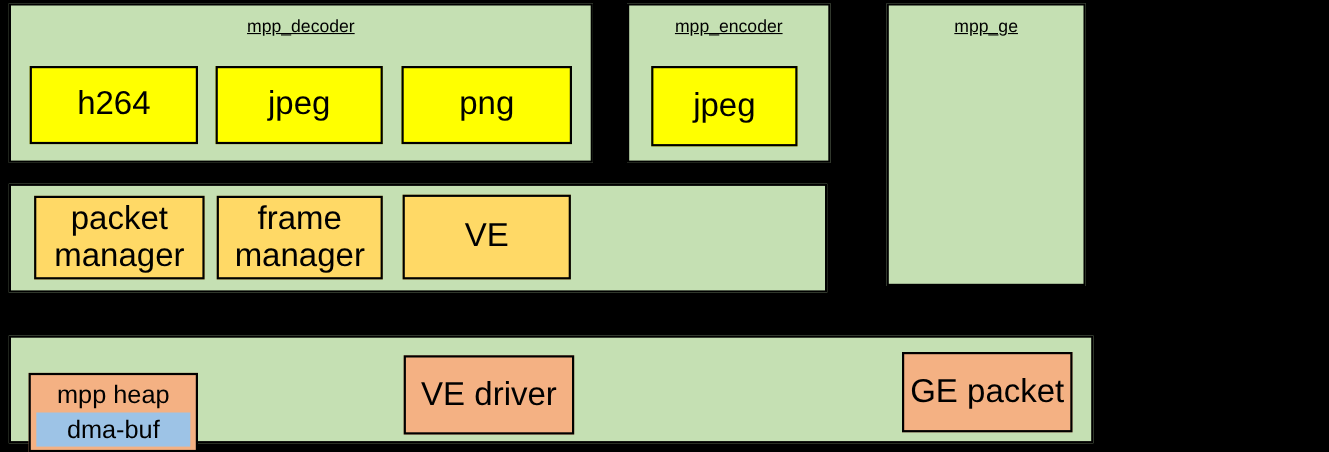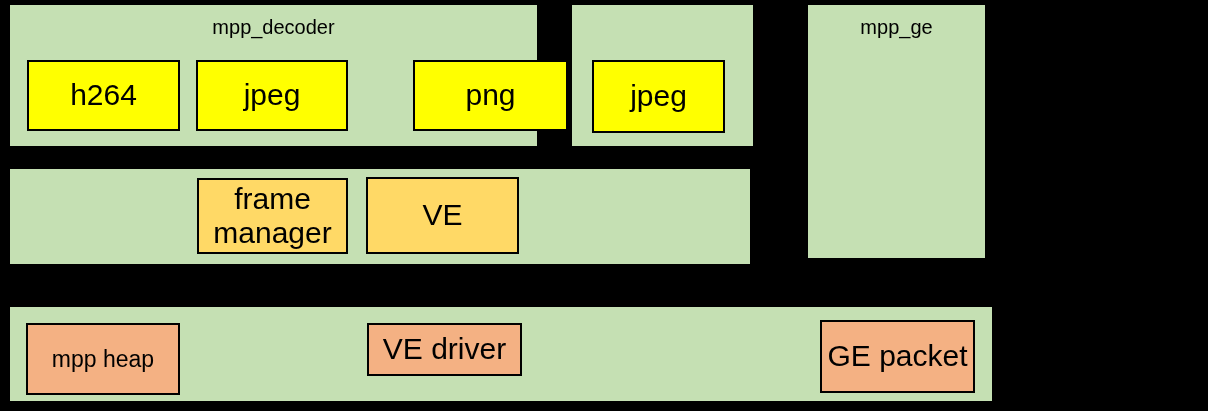--- a/index.html
+++ b/index.html
@@ -18,42 +18,44 @@
   .layer {
     position: absolute;
     background: var(--container-green, #C5E0B3);
     border: 2px solid var(--border-black, #000);
     box-sizing: border-box;
   }
   .layer-title {
     width: 100%;
     text-align: center;
     padding-top: 12px;
-    font-size: 20px;
+    font-size: 16px;
     line-height: 1;
+    text-decoration: underline;
   }
   .module {
     position: absolute;
     border: 2px solid var(--border-black, #000);
     box-sizing: border-box;
     display: flex;
     align-items: center;
     justify-content: center;
     text-align: center;
     font-size: 30px;
     line-height: 1.15;
   }
   .codec   { background: var(--codec-yellow, #FFFF00); justify-content: center; }
   .manager { background: var(--manager-gold, #FFD966); }
   .driver  { background: var(--driver-salmon, #F4B183); }
   .heap-box {
     flex-direction: column;
     align-items: stretch;
     justify-content: center;
     font-size: 23px;
+    margin-top: 16px;
   }
   .heap-label {
     flex: 1;
     display: flex;
     align-items: center;
     justify-content: center;
   }
   .dma-strip {
     background: var(--dma-blue, #9DC3E6);
     height: 31px;
@@ -68,47 +70,54 @@
 <body>
 
 <div class="layer" style="left:8px; top:3px; width:531px; height:145px;">
   <div class="layer-title">mpp_decoder</div>
   <div class="module codec" style="left:17px; top:55px; width:153px; height:71px;">
     <span>h264</span>
   </div>
   <div class="module codec" style="left:186px; top:55px; width:152px; height:71px;">
     <span>jpeg</span>
   </div>
-  <div class="module codec" style="left:355px; top:55px; width:155px; height:71px;margin-left:48px;">
+  <div class="module codec" style="left:355px; top:55px; width:155px; height:71px;">
     <span>png</span>
   </div>
 </div>
 
 <div class="layer" style="left:570px; top:3px; width:185px; height:145px;">
+  <div class="layer-title">mpp_encoder</div>
   <div class="module codec" style="left:20px; top:55px; width:133px; height:73px;">
     <span>jpeg</span>
   </div>
 </div>
 
 <div class="layer" style="left:806px; top:3px; width:181px; height:257px;">
   <div class="layer-title">mpp_ge</div>
 </div>
 
 <div class="layer" style="left:8px; top:167px; width:744px; height:99px;">
+  <div class="module manager" style="left:21px; top:9px; width:155px; height:76px;">
+    <span>packet manager</span>
+  </div>
   <div class="module manager" style="left:356px; top:8px; width:153px; height:77px;">
     <span>VE</span>
   </div>
   <div class="module manager" style="left:187px; top:9px; width:151px; height:76px;">
     <span>frame manager</span>
   </div>
 </div>
 
 <div class="layer" style="left:8px; top:305px; width:986px; height:98px;">
   <div class="module driver heap-box" style="left:16px; top:16px; width:154px; height:72px;">
     <div class="heap-label">mpp heap</div>
+    <div class="dma-strip">
+      <span>dma-buf</span>
+    </div>
   </div>
-  <div class="module driver" style="left:357px; top:16px; width:155px; height:53px;">
+  <div class="module driver" style="left:357px; top:16px; width:155px; height:72px;">
     <span>VE driver</span>
   </div>
   <div class="module driver" style="left:810px; top:13px; width:155px; height:73px;">
     <span>GE packet</span>
   </div>
 </div>
 
 </body></html>

